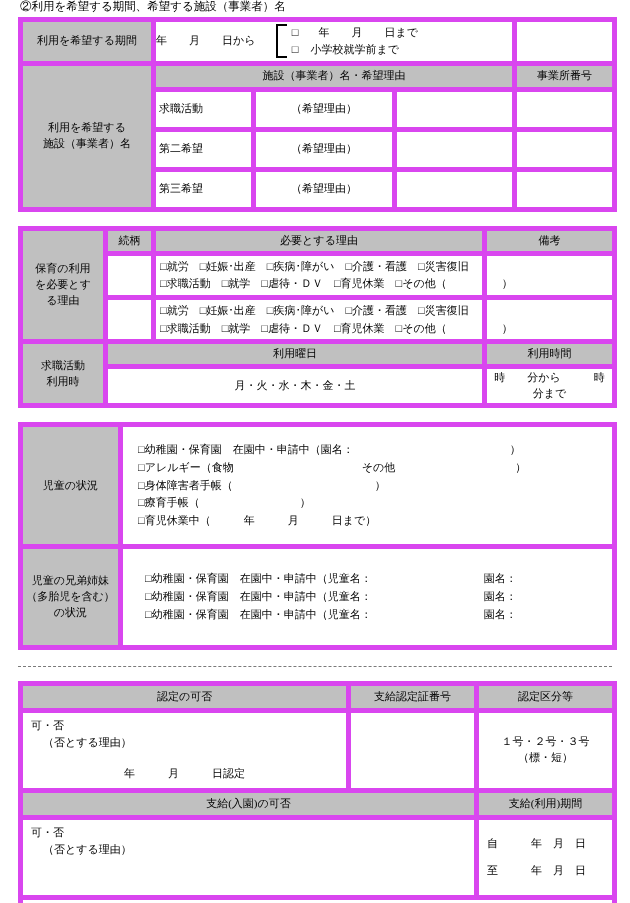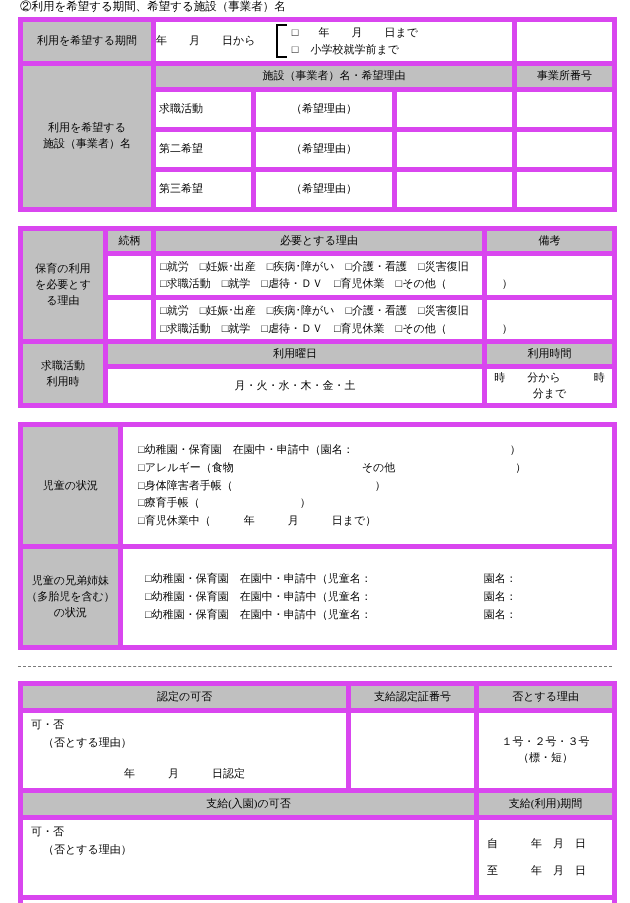--- a/index.html
+++ b/index.html
@@ -102,21 +102,21 @@
   .child-block { line-height: 1.62; padding: 3px 0 3px 4px; white-space: nowrap; }
 
   .dashed-sep {
     border: 0;
     border-top: 1px dashed #7a7a7a;
     margin: 16px 0 14px 0;
     width: 594px;
   }
 
   .kahi { line-height: 1.55; }
-  .kahi .l1 { padding-left: 8px; font-family: Liberation Mono, monospace; }
+  .kahi .l1 { padding-left: 8px; }
   .kahi .l2 { padding-left: 20px; }
   .kahi .l3 { text-align: center; padding-top: 14px; }
 
   .period-cell { line-height: 2.5; padding-left: 8px; }
 
   .blank-tall { height: 50px; }
 </style>
 </head>
 <body>
 
@@ -303,21 +303,21 @@
     <colgroup>
       <col style="width:140px">
       <col style="width:188px">
       <col style="width:128px">
       <col style="width:138px">
     </colgroup>
     <tbody>
       <tr>
         <td class="hdr" colspan="2" style="height:20px">認定の可否</td>
         <td class="hdr">支給認定証番号</td>
-        <td class="hdr">否とする理由</td>
+        <td class="hdr">認定区分等</td>
       </tr>
       <tr>
         <td colspan="2" style="height:75px;vertical-align:top;padding:0">
           <div class="kahi" style="padding-top:4px;">
             <div class="l1">可・否</div>
             <div class="l2">（否とする理由）</div>
             <div class="l3">年　　　月　　　日認定</div>
           </div>
         </td>
         <td></td>

